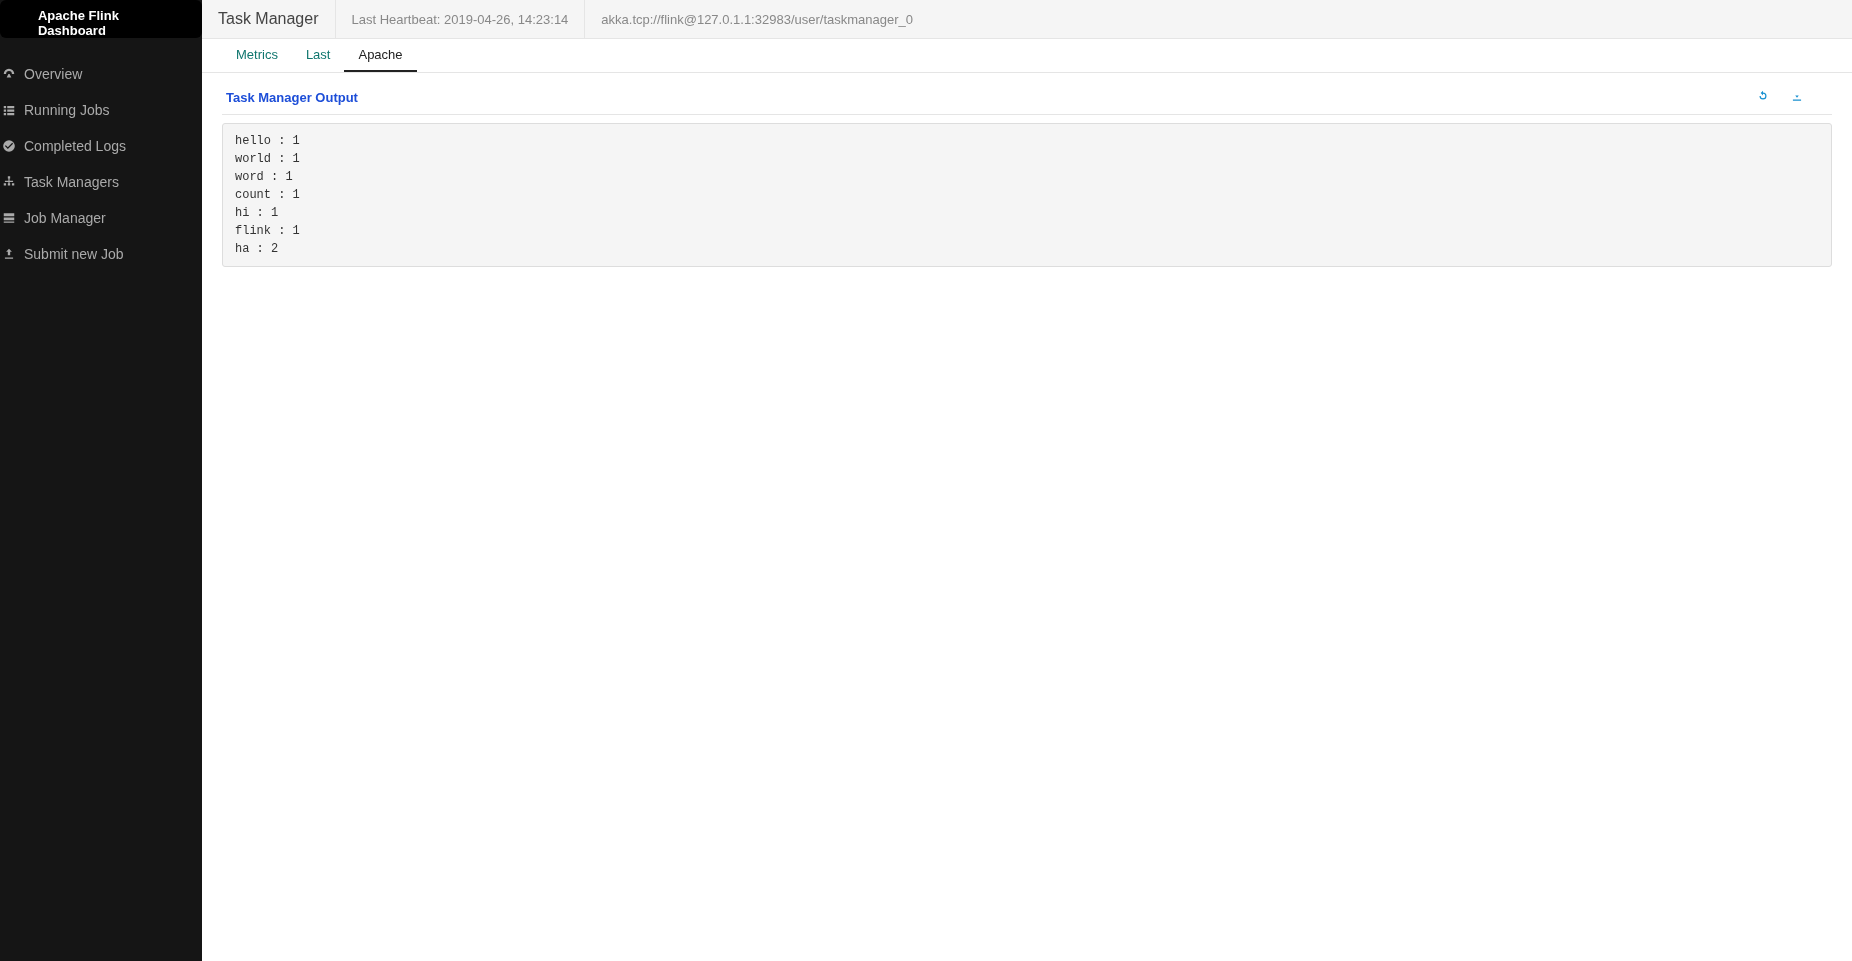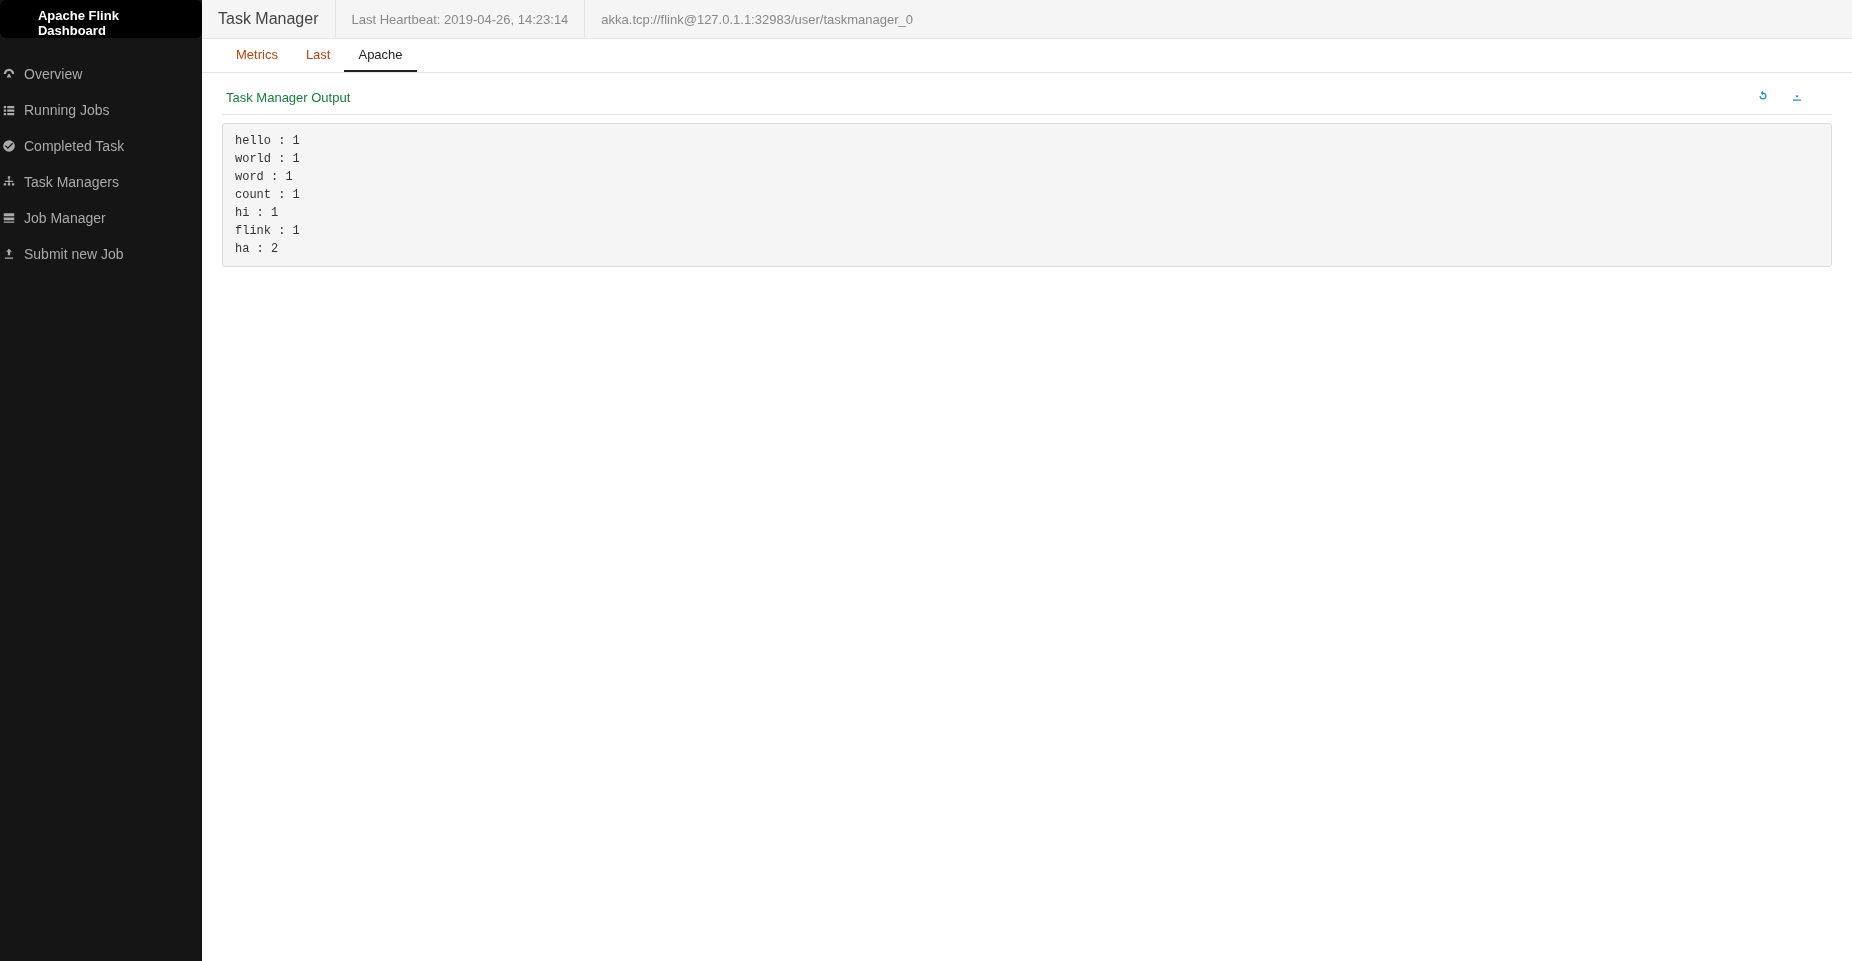--- a/index.html
+++ b/index.html
@@ -69,40 +69,41 @@
 
   .tabs {
     display: flex;
     padding: 0 20px;
     border-bottom: 1px solid #e5e5e5;
     height: 34px;
     align-items: flex-end;
   }
   .tab {
     padding: 8px 14px;
-    color: #c2410c;
+    color: #0f766e;
     cursor: pointer;
     font-size: 13px;
     border-bottom: 2px solid transparent;
   }
   .tab.active {
     color: #222;
     border-bottom: 2px solid #222;
   }
 
   .content { padding: 12px 20px 20px 20px; }
 
   .section-header {
     display: flex;
     align-items: center;
     justify-content: space-between;
-    color: #15803d;
+    color: #1d4ed8;
     font-size: 13px;
     padding: 4px 0 8px 4px;
     border-bottom: 1px solid #e5e5e5;
+    font-weight: bold;
   }
   .section-actions { display: flex; gap: 20px; padding-right: 28px; }
   .icon-btn {
     color: #1890d0;
     cursor: pointer;
     display: inline-flex;
     align-items: center;
   }
   .icon-btn svg { width: 14px; height: 14px; fill: currentColor; }
 
@@ -147,21 +148,21 @@
           </svg>
       </span>
       <span>Running Jobs</span>
     </a>
     <a class="sidebar-item">
       <span class="nav-icon">
         <svg viewBox="0 0 24 24">
             <path d="M12 2a10 10 0 100 20 10 10 0 000-20zm-2 15l-5-5 1.5-1.5L10 14l7.5-7.5L19 8z"></path>
           </svg>
       </span>
-      <span>Completed Task</span>
+      <span>Completed Logs</span>
     </a>
     <a class="sidebar-item">
       <span class="nav-icon">
         <svg viewBox="0 0 24 24">
             <path d="M10 2h4v4h-4zm1 4v4h2V6zM3 14h4v4H3zm7 0h4v4h-4zm7 0h4v4h-4zM5 10h14v2h-6v2h-2v-2H5z"></path>
           </svg>
       </span>
       <span>Task Managers</span>
     </a>
     <a class="sidebar-item">

